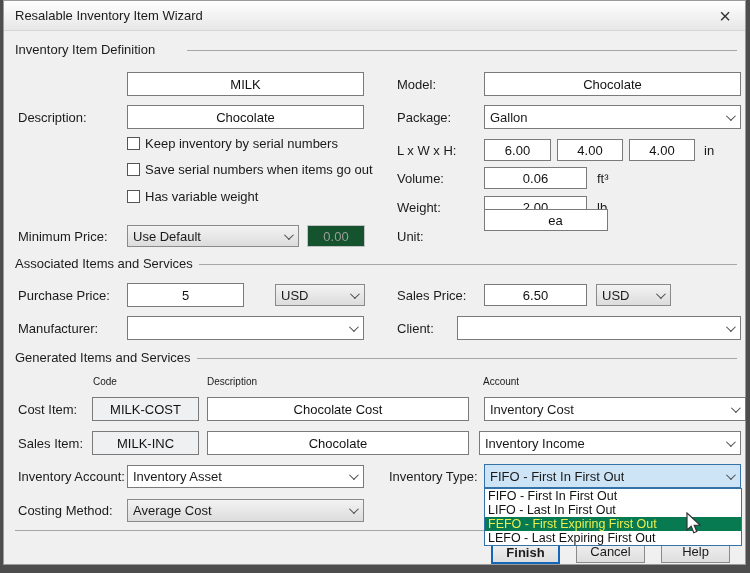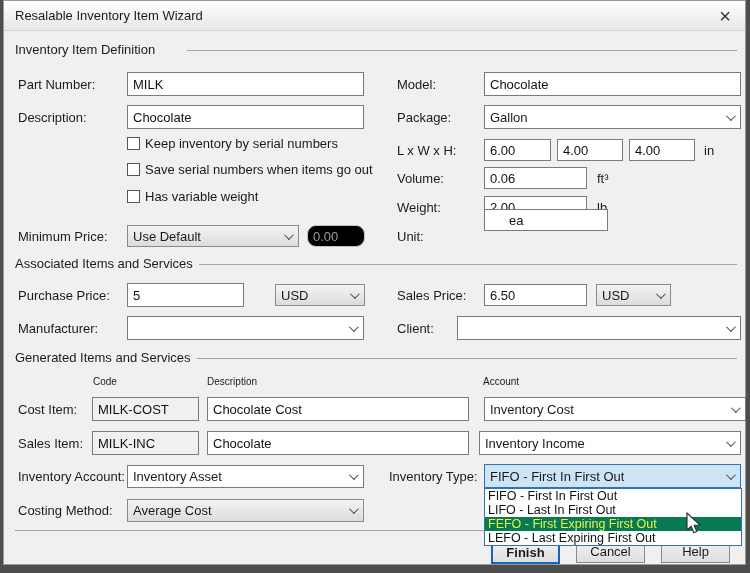--- a/index.html
+++ b/index.html
@@ -26,23 +26,23 @@
   .close-btn { font-size:20px; line-height:18px; color:#333; cursor:default; padding:0 4px; }
   .grp {
     position:absolute; left:11px; right:8px; height:16px;
     display:flex; align-items:center; gap:6px;
   }
   .grp .gtxt { font-size:13px; color:#1b1b1b; white-space:nowrap; }
   .grp .gline { flex:1; height:1px; background:#a6a6a6; margin-top:2px; }
   .lbl { position:absolute; font-size:13px; color:#1b1b1b; white-space:nowrap; display:flex; align-items:center; }
   .tin {
     position:absolute; font-family:"Liberation Sans",sans-serif; font-size:13px; color:#111;
-    background:#fff; border:1px solid #7a7a7a; padding:0 5px; outline:none;
-  }
-  .tin:disabled, .tin.disabled { background:#000000; border-color:#c2c2c2; color:#9b9b9b;border-radius:9px; }
+    background:#fff; border:1px solid #7a7a7a; padding:0 5px; outline:none;text-align:center;
+  }
+  .tin:disabled, .tin.disabled { background:#14532d; border-color:#c2c2c2; color:#9b9b9b; }
   .combo {
     position:absolute; display:flex; align-items:center; justify-content:space-between;
     border:1px solid #7a7a7a; padding:0 7px 0 5px; font-size:13px; overflow:hidden;
   }
   .combo .cval { white-space:nowrap; overflow:hidden; }
   .combo.white { background:#fff; }
   .combo.gray { background:linear-gradient(#f3f3f3,#dcdcdc); border-color:#8a8a8a; }
   .combo.selected { background:var(--combo-selected-bg,#cde4f7); border-color:var(--combo-selected-border,#3373a8); }
   .chev {
     width:7px; height:7px; flex:0 0 auto;
@@ -76,21 +76,20 @@
   <div class="titlebar">
     <span class="title">Resalable Inventory Item Wizard</span>
     <span class="close-btn">×</span>
   </div>
 
   <div class="grp" style="top:40px;gap:32px;">
     <span class="gtxt">Inventory Item Definition</span>
     <span class="gline"></span>
   </div>
 
-  <div class="lbl" style="left:14px; top:71px; height:24px;">Part Number:</div>
   <input class="tin" style="left: 123px; top: 71px; width: 237px; height: 24px;" value="MILK">
   <div class="lbl" style="left:393px; top:71px; height:24px;">Model:</div>
   <input class="tin" style="left: 480px; top: 71px; width: 257px; height: 24px;" value="Chocolate">
 
   <div class="lbl" style="left:14px; top:104px; height:24px;">Description:</div>
   <input class="tin" style="left: 123px; top: 104px; width: 237px; height: 24px;" value="Chocolate">
   <div class="lbl" style="left:393px; top:104px; height:24px;">Package:</div>
   <div class="combo white" style="left:480px; top:104px; width:257px; height:24px;">
     <span class="cval">Gallon</span>
     <span class="chev"></span>

